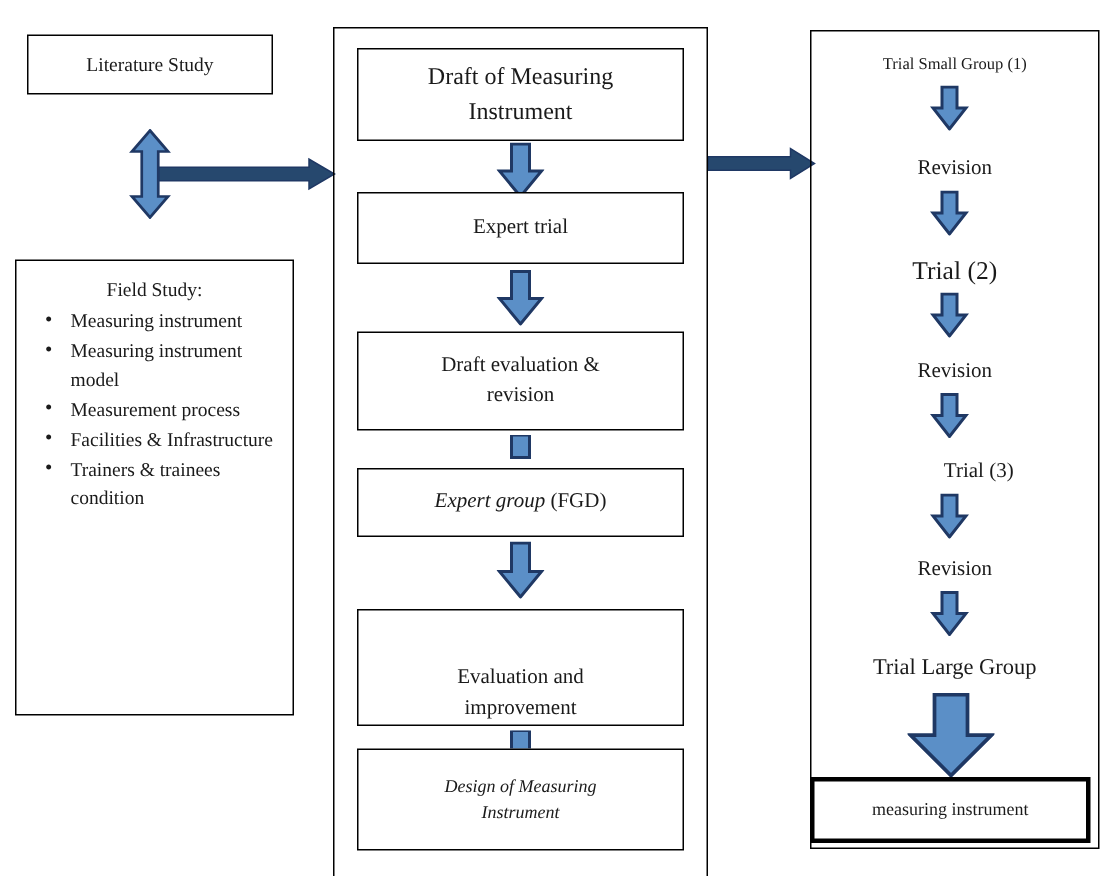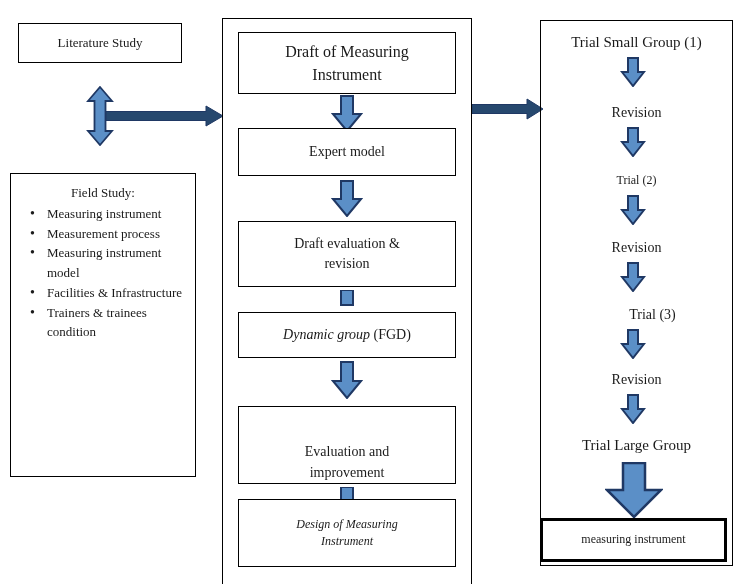--- a/index.html
+++ b/index.html
@@ -74,22 +74,22 @@
     <svg width="118" height="22" viewBox="0 0 118 22">
       <polygon points="0,6.5 100,6.5 100,1 117,11 100,21 100,15.5 0,15.5" fill="#26486E" stroke="#1F3864" stroke-width="1" stroke-linejoin="miter"></polygon>
     </svg>
   </div>
 
   <div class="box" style="left:10px;top:163px;width:186px;height:304px;font-size:13px;align-items:flex-start;">
     <div class="fs-inner">
       <span class="fs-title">Field Study:</span>
       <ul class="fs-list">
         <li>Measuring instrument</li>
+        <li>Measuring instrument model</li>
         <li>Measurement process</li>
-        <li>Measuring instrument model</li>
         <li>Facilities &amp; Infrastructure</li>
         <li>Trainers &amp; trainees condition</li>
       </ul>
     </div>
   </div>
 
   <div class="panel" style="left:222px;top:8px;width:250px;height:568px;"></div>
 
   <div class="box" style="left:238px;top:22px;width:218px;height:62px;font-size:16px;">
     <span class="txt">
@@ -98,21 +98,21 @@
     </span>
   </div>
 
   <div class="arrow" style="left:331px;top:85px;width:32px;height:37px;">
     <svg width="32" height="37" viewBox="0 0 32 37">
       <polygon points="10,1 22,1 22,19 30,19 16,36 2,19 10,19" fill="#5B8FC7" stroke="#1F3864" stroke-width="2" stroke-linejoin="miter"></polygon>
     </svg>
   </div>
 
   <div class="box" style="left:238px;top:118px;width:218px;height:48px;font-size:14px;">
-    <span class="txt">Expert model</span>
+    <span class="txt">Expert trial</span>
   </div>
 
   <div class="arrow" style="left:331px;top:170px;width:32px;height:37px;">
     <svg width="32" height="37" viewBox="0 0 32 37">
       <polygon points="10,1 22,1 22,19 30,19 16,36 2,19 10,19" fill="#5B8FC7" stroke="#1F3864" stroke-width="2" stroke-linejoin="miter"></polygon>
     </svg>
   </div>
 
   <div class="box" style="left:238px;top:211px;width:218px;height:66px;font-size:14px;">
     <span class="txt">
@@ -122,21 +122,21 @@
   </div>
 
   <div class="arrow" style="left:340px;top:280px;width:14px;height:16px;">
     <svg width="14" height="16" viewBox="0 0 14 16">
       <rect x="1" y="0" width="12" height="15" fill="#5B8FC7" stroke="#1F3864" stroke-width="2"></rect>
     </svg>
   </div>
 
   <div class="box" style="left:238px;top:302px;width:218px;height:46px;font-size:14px;">
     <span class="txt">
-      <span class="ital">Dynamic group</span><span> (FGD)</span>
+      <span class="ital">Expert group</span><span> (FGD)</span>
     </span>
   </div>
 
   <div class="arrow" style="left:331px;top:351px;width:32px;height:38px;">
     <svg width="32" height="38" viewBox="0 0 32 38">
       <polygon points="10,1 22,1 22,20 30,20 16,37 2,20 10,20" fill="#5B8FC7" stroke="#1F3864" stroke-width="2" stroke-linejoin="miter"></polygon>
     </svg>
   </div>
 
   <div class="box" style="left:238px;top:396px;width:218px;height:78px;font-size:14px;align-items:flex-end;">
@@ -160,39 +160,39 @@
   </div>
 
   <div class="arrow" style="left:472px;top:88px;width:72px;height:22px;">
     <svg width="72" height="22" viewBox="0 0 72 22">
       <polygon points="0,6.5 55,6.5 55,1 71,11 55,21 55,15.5 0,15.5" fill="#26486E" stroke="#1F3864" stroke-width="1" stroke-linejoin="miter"></polygon>
     </svg>
   </div>
 
   <div class="panel" style="left:540px;top:10px;width:193px;height:546px;"></div>
 
-  <div class="label" style="left:540px;top:22px;width:193px;height:22px;font-size:15px;">
+  <div class="label" style="left:540px;top:22px;width:193px;height:22px;font-size:11px;">
     <span>Trial Small Group (1)</span>
   </div>
   <div class="arrow" style="left:620px;top:47px;width:26px;height:30px;">
     <svg width="26" height="30" viewBox="0 0 26 30">
       <polygon points="8,1 18,1 18,15 24,15 13,29 2,15 8,15" fill="#5B8FC7" stroke="#1F3864" stroke-width="2" stroke-linejoin="miter"></polygon>
     </svg>
   </div>
 
   <div class="label" style="left:540px;top:92px;width:193px;height:22px;font-size:14px;">
     <span>Revision</span>
   </div>
   <div class="arrow" style="left:620px;top:117px;width:26px;height:30px;">
     <svg width="26" height="30" viewBox="0 0 26 30">
       <polygon points="8,1 18,1 18,15 24,15 13,29 2,15 8,15" fill="#5B8FC7" stroke="#1F3864" stroke-width="2" stroke-linejoin="miter"></polygon>
     </svg>
   </div>
 
-  <div class="label" style="left:540px;top:160px;width:193px;height:22px;font-size:12px;">
+  <div class="label" style="left:540px;top:160px;width:193px;height:22px;font-size:17px;">
     <span>Trial (2)</span>
   </div>
   <div class="arrow" style="left:620px;top:185px;width:26px;height:30px;">
     <svg width="26" height="30" viewBox="0 0 26 30">
       <polygon points="8,1 18,1 18,15 24,15 13,29 2,15 8,15" fill="#5B8FC7" stroke="#1F3864" stroke-width="2" stroke-linejoin="miter"></polygon>
     </svg>
   </div>
 
   <div class="label" style="left:540px;top:227px;width:193px;height:22px;font-size:14px;">
     <span>Revision</span>

